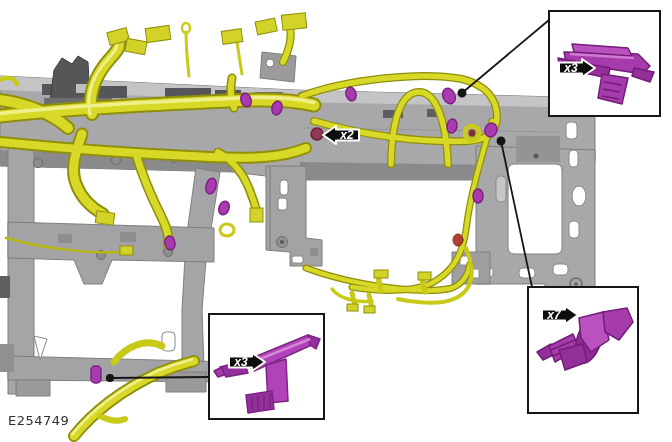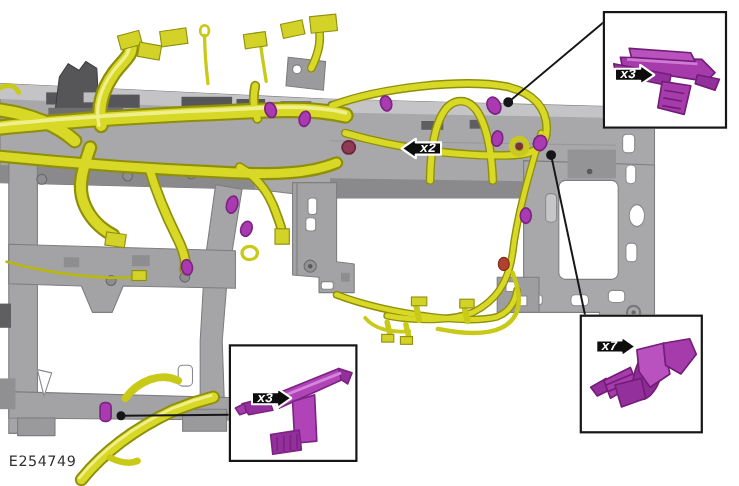--- a/index.html
+++ b/index.html
@@ -14,21 +14,21 @@
     box-sizing:border-box;
   }
   .callout svg{position:absolute;left:0;top:0;}
   
   .qty{position:absolute;width:38px;height:20px;}
   .qty svg{position:absolute;left:0;top:0;display:block;}
   .qty .flag{fill:#0d0d0d;stroke:#ffffff;stroke-width:2;stroke-linejoin:round;}
   .qty-text{
     position:absolute;top:1px;width:22px;height:18px;line-height:18px;
     text-align:center;color:#ffffff;font-size:12px;font-weight:bold;
-    font-style:italic;font-family:Liberation Mono, monospace;
+    font-style:italic;font-family:Liberation Sans, sans-serif;
   }
   .qty-text-r{left:2px;}
   .qty-text-l{left:14px;}
   
   .fig-id{
     position:absolute;left:8px;top:413px;font-size:13px;color:#303030;
     letter-spacing:0.5px;font-family:"DejaVu Sans",sans-serif;
   }
 </style>
 </head>
@@ -249,21 +249,21 @@
     <g stroke="#161616" stroke-width="1.8" fill="#161616">
       <line x1="462" y1="93" x2="549" y2="20"></line>
       <line x1="501" y1="141" x2="532" y2="287"></line>
       <line x1="110" y1="378" x2="208" y2="377"></line>
       <circle cx="462" cy="93" r="3.6"></circle>
       <circle cx="501" cy="141" r="3.6"></circle>
       <circle cx="110" cy="378" r="3.2"></circle>
     </g>
   </svg>
 
-  <div class="qty" style="left:322px;top:125px;margin-left:42px;">
+  <div class="qty" style="left:322px;top:125px;">
     <svg width="38" height="20" viewBox="0 0 38 20">
       <polygon class="flag" points="37,4.5 14,4.5 14,1 1,10 14,19 14,15.5 37,15.5"></polygon>
     </svg>
     <span class="qty-text qty-text-l">x2</span>
   </div>
 
   <div class="callout" style="left:548px;top:10px;width:113px;height:107px;">
     <svg width="109" height="103" viewBox="0 0 109 103">
       <g fill="#a63cab" stroke="#731d79" stroke-width="1.5" stroke-linejoin="round">
         <polygon points="14,40 88,42 100,54 92,62 16,50"></polygon>
@@ -297,21 +297,21 @@
       </g>
     </svg>
     <div class="qty" style="left:18px;top:37px;">
       <svg width="38" height="20" viewBox="0 0 38 20">
         <polygon class="flag" points="1,4.5 24,4.5 24,1 37,10 24,19 24,15.5 1,15.5"></polygon>
       </svg>
       <span class="qty-text qty-text-r">x3</span>
     </div>
   </div>
 
-  <div class="callout" style="left:527px;top:286px;width:112px;height:108px;">
+  <div class="callout" style="left:527px;top:286px;width:112px;height:128px;">
     <svg width="108" height="104" viewBox="0 0 108 104">
       <g fill="#a63cab" stroke="#731d79" stroke-width="1.5" stroke-linejoin="round">
         <polygon points="8,64 22,56 26,66 14,72" fill="#93309b"></polygon>
         <polygon points="20,58 44,46 50,60 26,74"></polygon>
         <path d="M22,62 L46,52 M24,68 L48,58" fill="none"></path>
         <ellipse cx="60" cy="52" rx="12" ry="24" transform="rotate(18 60 52)" fill="#8d2c95"></ellipse>
         <polygon points="50,30 74,24 80,52 62,64 52,50" fill="#b952be"></polygon>
         <polygon points="74,24 98,20 104,34 90,52 76,44"></polygon>
         <polygon points="30,62 54,56 58,74 36,82" fill="#93309b"></polygon>
       </g>

